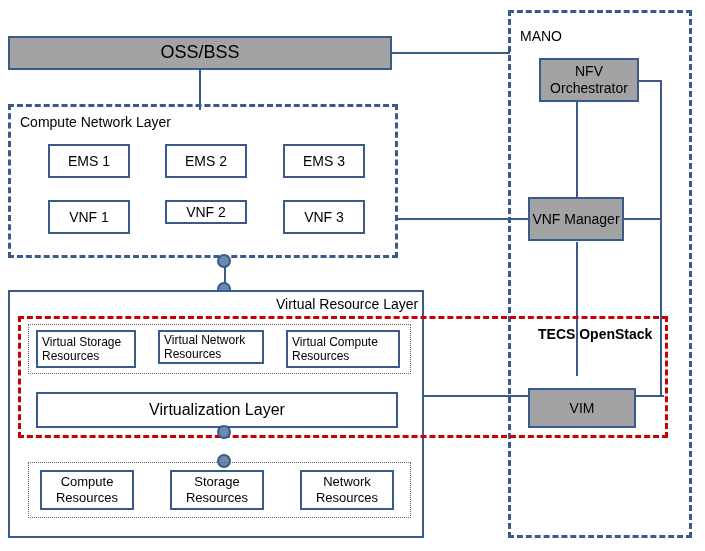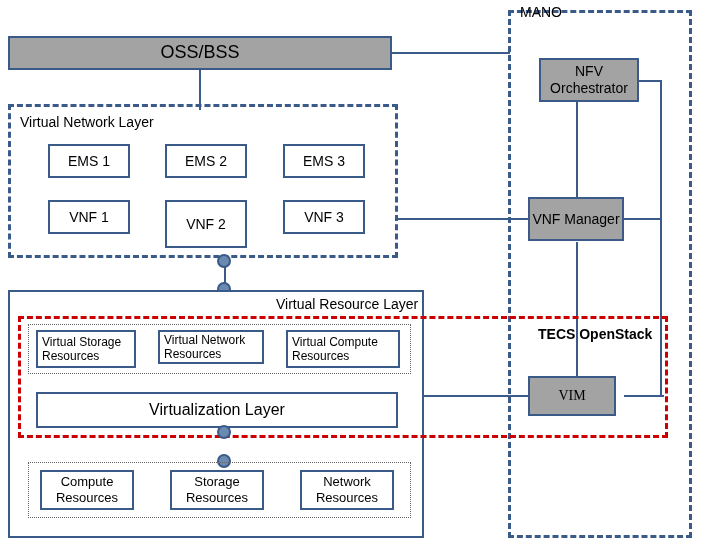--- a/index.html
+++ b/index.html
@@ -25,43 +25,43 @@
 <div class="vline" style="left:224px; top:260px; height:30px;"></div>
 <div class="vline" style="left:224px; top:430px; height:32px;"></div>
 <div class="vline" style="left:576px; top:102px; height:95px;"></div>
 <div class="vline" style="left:576px; top:242px; height:134px;"></div>
 <div class="hline" style="left:624px; top:80px; width:36px;"></div>
 <div class="hline" style="left:624px; top:218px; width:36px;"></div>
 <div class="hline" style="left:624px; top:395px; width:40px;"></div>
 <div class="vline" style="left:660px; top:80px; height:317px;"></div>
 
 <div class="dashed-box" style="left:508px; top:10px; width:184px; height:528px;"></div>
-<div class="label" style="left:520px; top:4px;">MANO</div>
+<div class="label" style="left:520px; top:28px;">MANO</div>
 
 <div class="box box-fill" style="left:8px; top:36px; width:384px; height:34px;">
   <span style="font-size:18px;">OSS/BSS</span>
 </div>
 
 <div class="dashed-box" style="left:8px; top:104px; width:390px; height:154px;"></div>
-<div class="label" style="left:20px; top:114px;">Virtual  Network Layer</div>
+<div class="label" style="left:20px; top:114px;">Compute  Network Layer</div>
 
 <div class="box" style="left:48px; top:144px; width:82px; height:34px;">
     <span>EMS 1</span>
   </div>
 <div class="box" style="left:165px; top:144px; width:82px; height:34px;">
     <span>EMS 2</span>
   </div>
 <div class="box" style="left:283px; top:144px; width:82px; height:34px;">
     <span>EMS 3</span>
   </div>
 
 <div class="box" style="left:48px; top:200px; width:82px; height:34px;">
     <span>VNF 1</span>
   </div>
-<div class="box" style="left:165px; top:200px; width:82px; height:48px;">
+<div class="box" style="left:165px; top:200px; width:82px; height:24px;">
     <span>VNF 2</span>
   </div>
 <div class="box" style="left:283px; top:200px; width:82px; height:34px;">
     <span>VNF 3</span>
   </div>
 
 <div class="conn-circle" style="left:217px; top:254px;"></div>
 <div class="conn-circle" style="left:217px; top:282px;"></div>
 
 <div class="box" style="left:8px; top:290px; width:416px; height:248px; justify-content:flex-start; align-items:flex-start;"></div>
@@ -98,15 +98,15 @@
 <div class="box" style="left:300px; top:470px; width:94px; height:40px; font-size:13px;">
     <span>Network Resources</span>
   </div>
 
 <div class="box box-fill" style="left:539px; top:58px; width:100px; height:44px;">
     <span>NFV Orchestrator</span>
   </div>
 <div class="box box-fill" style="left:528px; top:197px; width:96px; height:44px;">
     <span>VNF Manager</span>
   </div>
-<div class="box box-fill" style="left:528px; top:376px; width:88px; height:40px;font-family:Liberation Serif, serif;">
+<div class="box box-fill" style="left:528px; top:388px; width:108px; height:40px;">
     <span>VIM</span>
   </div>
 
 </body></html>

